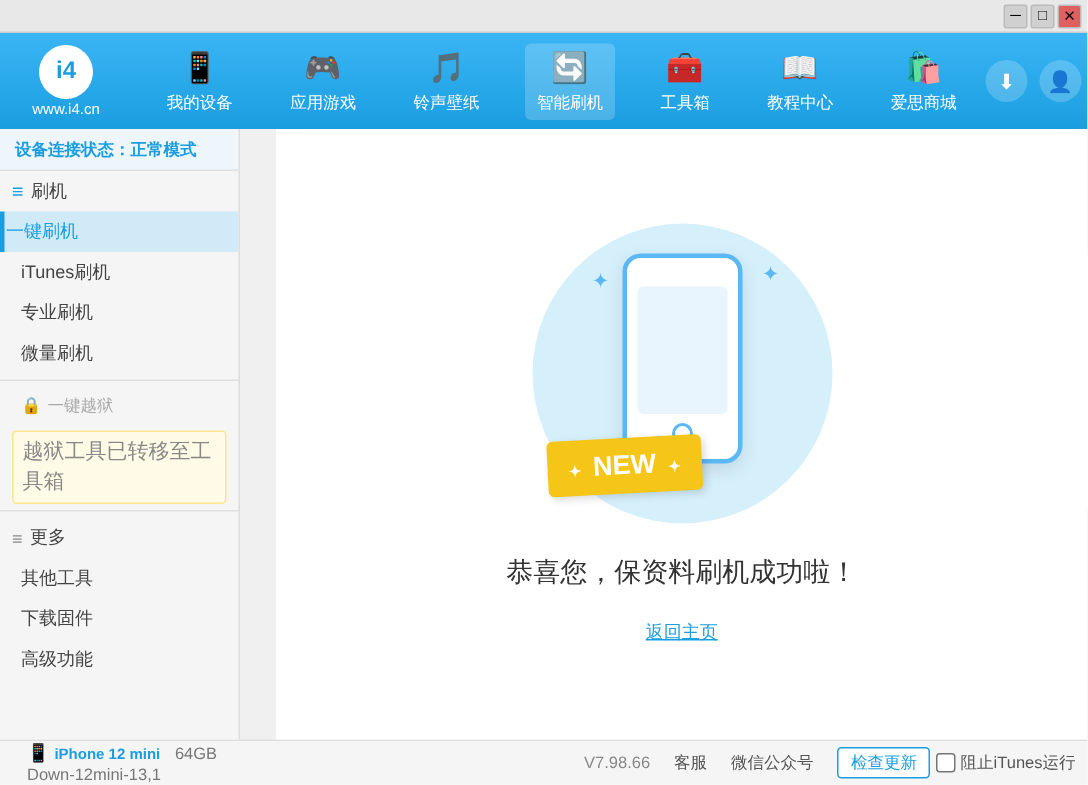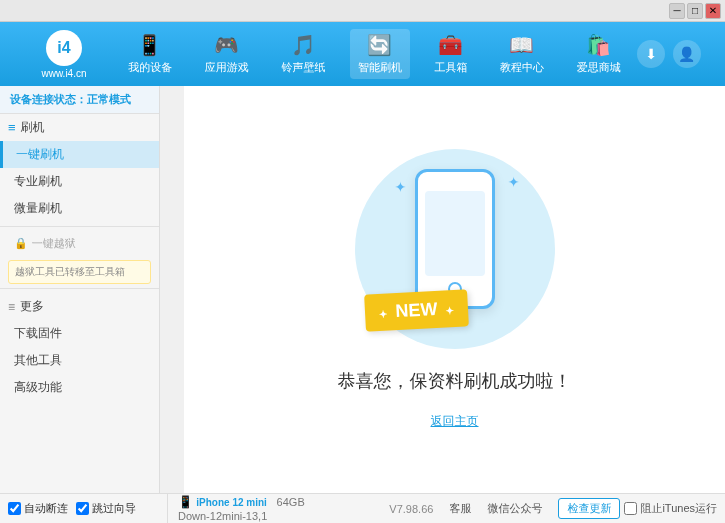--- a/index.html
+++ b/index.html
@@ -28,21 +28,21 @@
     .title-bar-btn.close { background: #e06060; }
     .title-bar-btn.min { background: #d0d0d0; }
     .title-bar-btn.max { background: #d0d0d0; }
 
     
     .header {
       height: 64px;
       background: linear-gradient(180deg, #3ab5f5 0%, #1a9ee0 100%);
       display: flex;
       align-items: center;
-      padding: 0 24px;
+      padding: 0 4px;
     }
     .logo {
       width: 80px;
       display: flex;
       flex-direction: column;
       align-items: center;
       justify-content: center;
       margin-right: 8px;
     }
     .logo-circle {
@@ -113,37 +113,37 @@
     .sidebar-item {
       padding: 5px 14px;
       font-size: 12px;
       color: #444;
       cursor: pointer;
     }
     .sidebar-item.active {
       background: #d0eaf8;
       color: #1a9ee0;
       border-left: 3px solid #1a9ee0;
-      padding-left: 13px;
+      padding-left: 1px;
     }
     .sidebar-divider { height: 1px; background: #e0e0e0; margin: 4px 0; }
     .sidebar-disabled {
       padding: 5px 14px;
       font-size: 11px;
       color: #aaa;
       display: flex; align-items: center; gap: 4px;
     }
     .lock-icon { font-size: 11px; color: #bbb; }
     .sidebar-notice {
       margin: 4px 8px;
       background: #fffbe6;
       border: 1px solid #ffe58f;
       border-radius: 3px;
       padding: 4px 6px;
-      font-size: 10px;
+      font-size: 14px;
       color: #888;
       line-height: 1.4;
       font-family: Liberation Serif, serif;
     }
     .sidebar-more-header {
       display: flex; align-items: center;
       padding: 5px 8px;
       font-size: 12px; color: #444;
     }
     .sidebar-more-header .section-icon { margin-right: 5px; color: #888; }
@@ -384,20 +384,23 @@
     </div>
 
     <div class="sidebar-section-header">
       <span class="section-icon">≡</span>
       <span>刷机</span>
     </div>
     <div class="sidebar-item active">
       <span>一键刷机</span>
     </div>
     <div class="sidebar-item">
+      <span>iTunes刷机</span>
+    </div>
+    <div class="sidebar-item">
       <span>专业刷机</span>
     </div>
     <div class="sidebar-item">
       <span>微量刷机</span>
     </div>
 
     <div class="sidebar-divider"></div>
 
     <div class="sidebar-disabled">
       <span class="lock-icon">🔒</span>
@@ -407,24 +410,24 @@
       <span>越狱工具已转移至工具箱</span>
     </div>
 
     <div class="sidebar-divider"></div>
 
     <div class="sidebar-more-header">
       <span class="section-icon">≡</span>
       <span>更多</span>
     </div>
     <div class="sidebar-item">
+      <span>其他工具</span>
+    </div>
+    <div class="sidebar-item">
       <span>下载固件</span>
-    </div>
-    <div class="sidebar-item">
-      <span>其他工具</span>
     </div>
     <div class="sidebar-item">
       <span>高级功能</span>
     </div>
   </div>
 
   <div class="content">
 
     <div class="phone-container">
       <div class="phone-bg-circle"></div>
@@ -440,30 +443,20 @@
     </div>
 
     <div class="success-text">恭喜您，保资料刷机成功啦！</div>
 
 
     <div class="back-to-main">返回主页</div>
   </div>
 </div>
 
 <div class="bottom-bar">
-  <div class="bottom-left">
-    <label class="checkbox-item">
-      <input type="checkbox" checked="" style="">
-      <span>自动断连</span>
-    </label>
-    <label class="checkbox-item">
-      <input type="checkbox" checked="" style="">
-      <span>跳过向导</span>
-    </label>
-  </div>
 
   <div class="device-info">
     <span>📱 </span>
     <span class="device-name">iPhone 12 mini</span>
     <span class="device-detail"> &nbsp;</span>
     <span class="device-detail">64GB</span>
     <br>
     <span class="device-detail">Down-12mini-13,1</span>
   </div>
 

